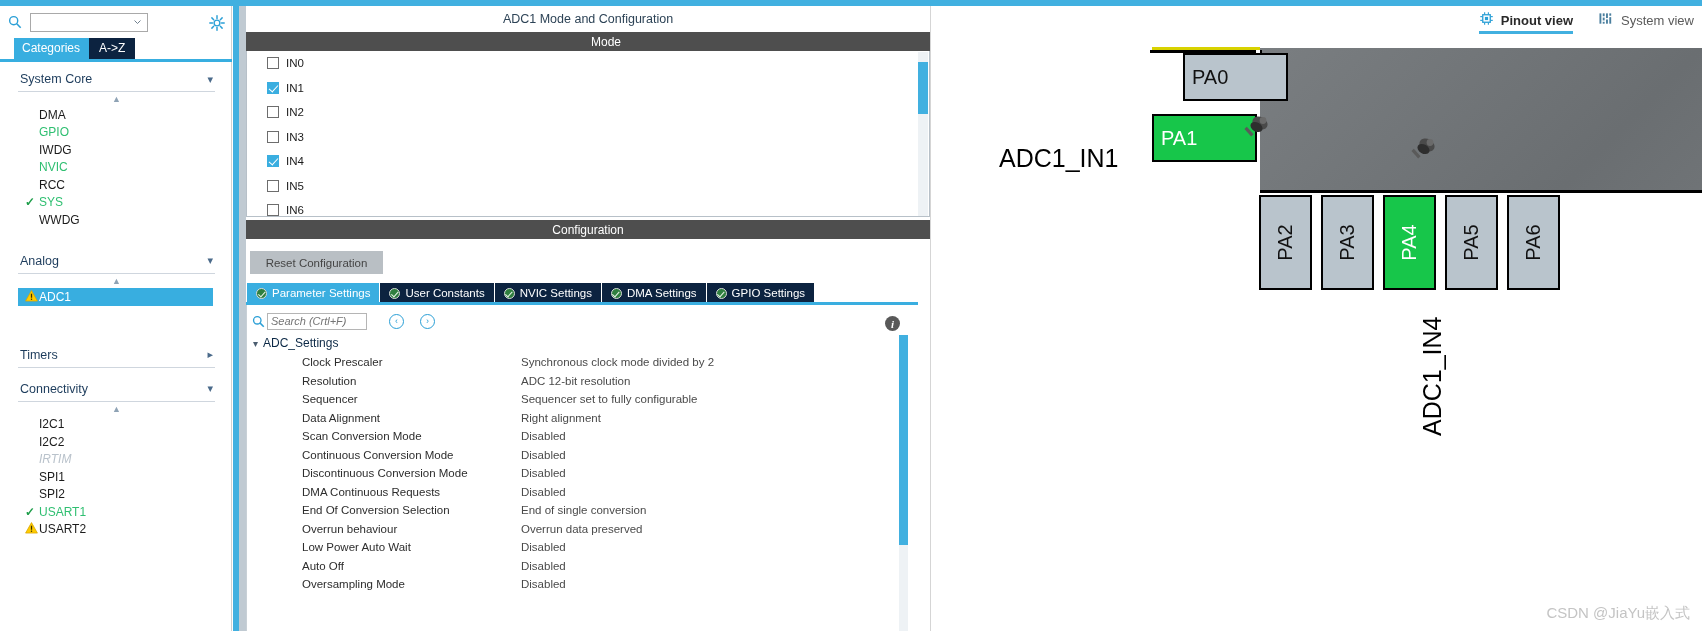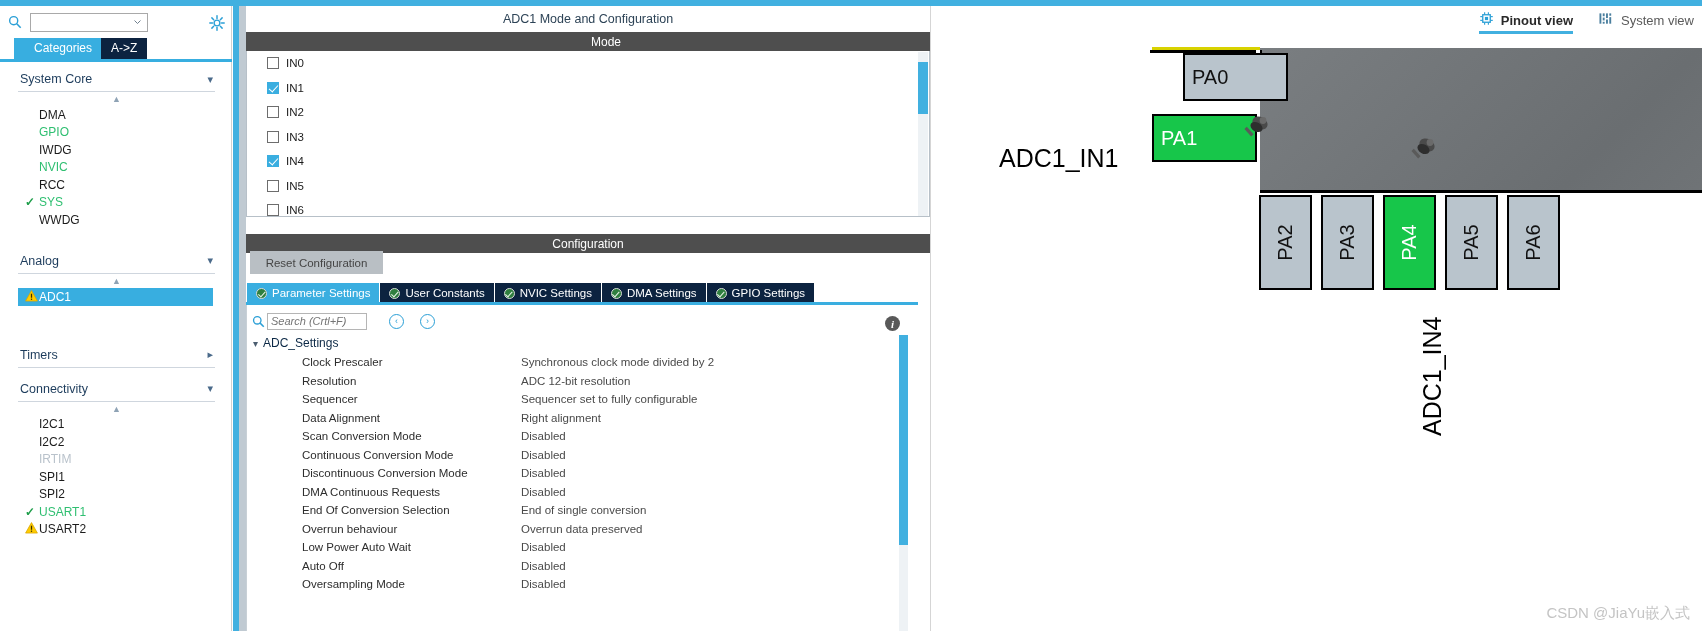--- a/index.html
+++ b/index.html
@@ -61,21 +61,21 @@
     position: absolute; right: 6px; top: 6px;
     width: 18px; height: 18px; cursor: pointer;
   }
 
   .tabs-row {
     position: absolute; left: 14px; top: 32px;
     display: flex; height: 21px;
   }
   .cat-tab {
     background: #38aee0; color: #ffffff;
-    font-size: 12px; padding: 2px 9px 3px 20px;
+    font-size: 12px; padding: 2px 9px 3px 8px;
     line-height: 16px; cursor: pointer; text-align: right;
   }
   .az-tab {
     background: #0c2340; color: #ffffff;
     font-size: 12px; padding: 2px 10px 11px 10px;
     line-height: 16px; cursor: pointer;
   }
   .tabs-underline {
     position: absolute; left: 0; top: 53px;
     width: 232px; height: 3px; background: #38aee0;
@@ -111,21 +111,21 @@
   .item {
     height: 17.5px; font-size: 12px; color: #1b1b1b;
     display: flex; align-items: center; cursor: pointer;
     white-space: nowrap;
   }
   .item .mk {
     width: 14px; margin-left: -16px; display: inline-block;
     text-align: left;
   }
   .item.green { color: #2fbf71; }
-  .item.dim { color: #b9c2cb; }
+  .item.dim { color: #b9c2cb; font-style: italic; }
   .item.selected {
     background: #38aee0; color: #ffffff;
     margin-left: -23px; padding-left: 23px;
     width: 195px; height: 18px;
   }
   .chk { color: #1e9e4a; font-size: 12px; font-weight: bold; }
   .warn { font-size: 11px; }
 
   
   .mid {
@@ -151,21 +151,21 @@
     display: flex; align-items: center; justify-content: center;
   }
   .sec-bar {
     position: absolute; left: 13px;
     width: 684px; height: 19px;
     background: #4e4e4e; color: #ffffff;
     font-size: 12px;
     display: flex; align-items: center; justify-content: center;
   }
   #mode-bar { top: 26px; padding-left: 36px; }
-  #conf-bar { top: 228px; }
+  #conf-bar { top: 214px; }
 
   .mode-box {
     position: absolute; left: 13px; top: 45px;
     width: 684px; height: 166px;
     background: #ffffff;
     border: 1px solid #b7c0c8;
     border-top: 0;
     overflow: hidden;
   }
   .chk-row {

